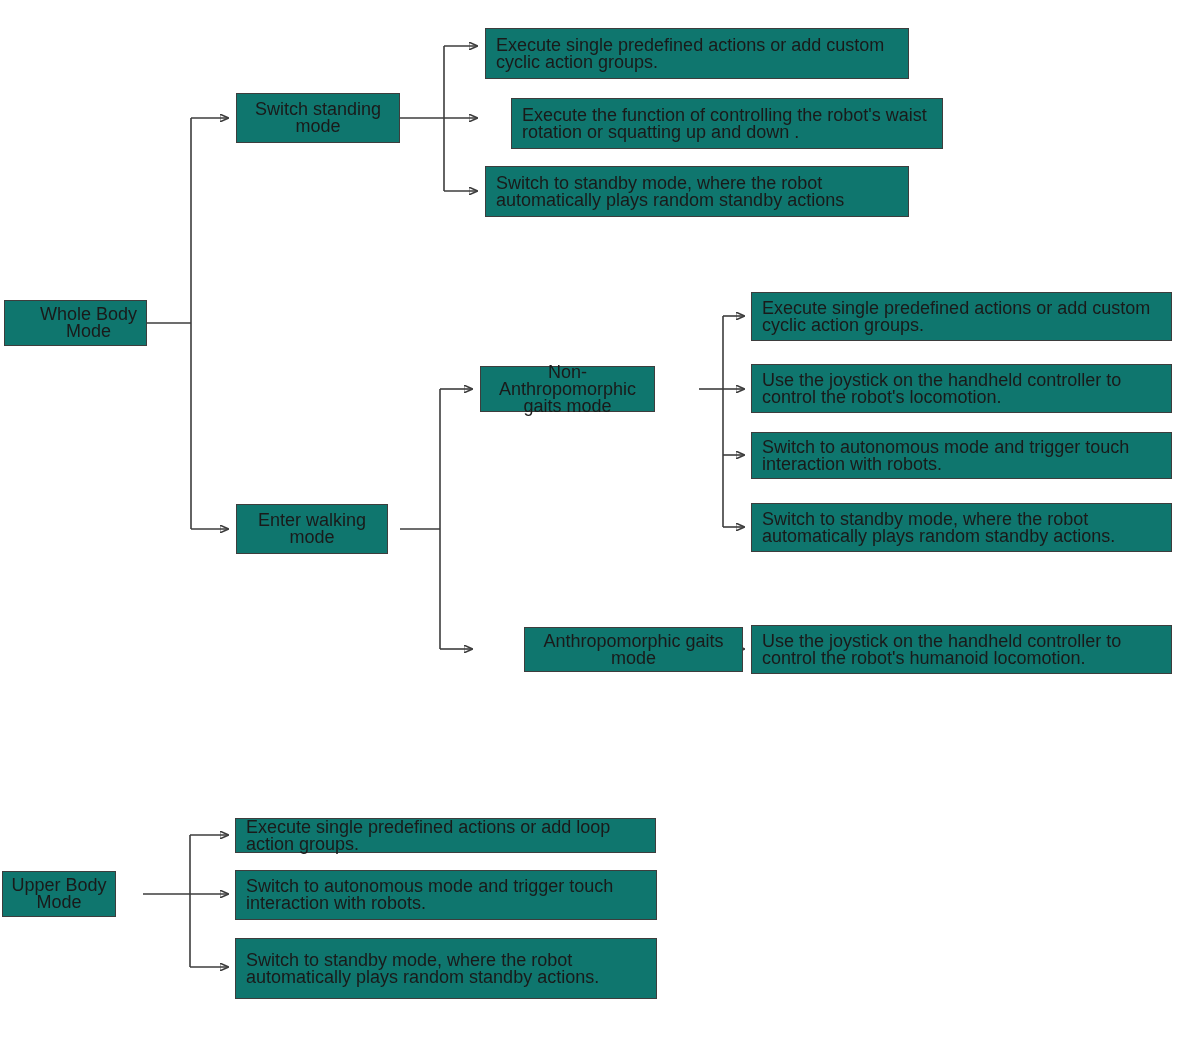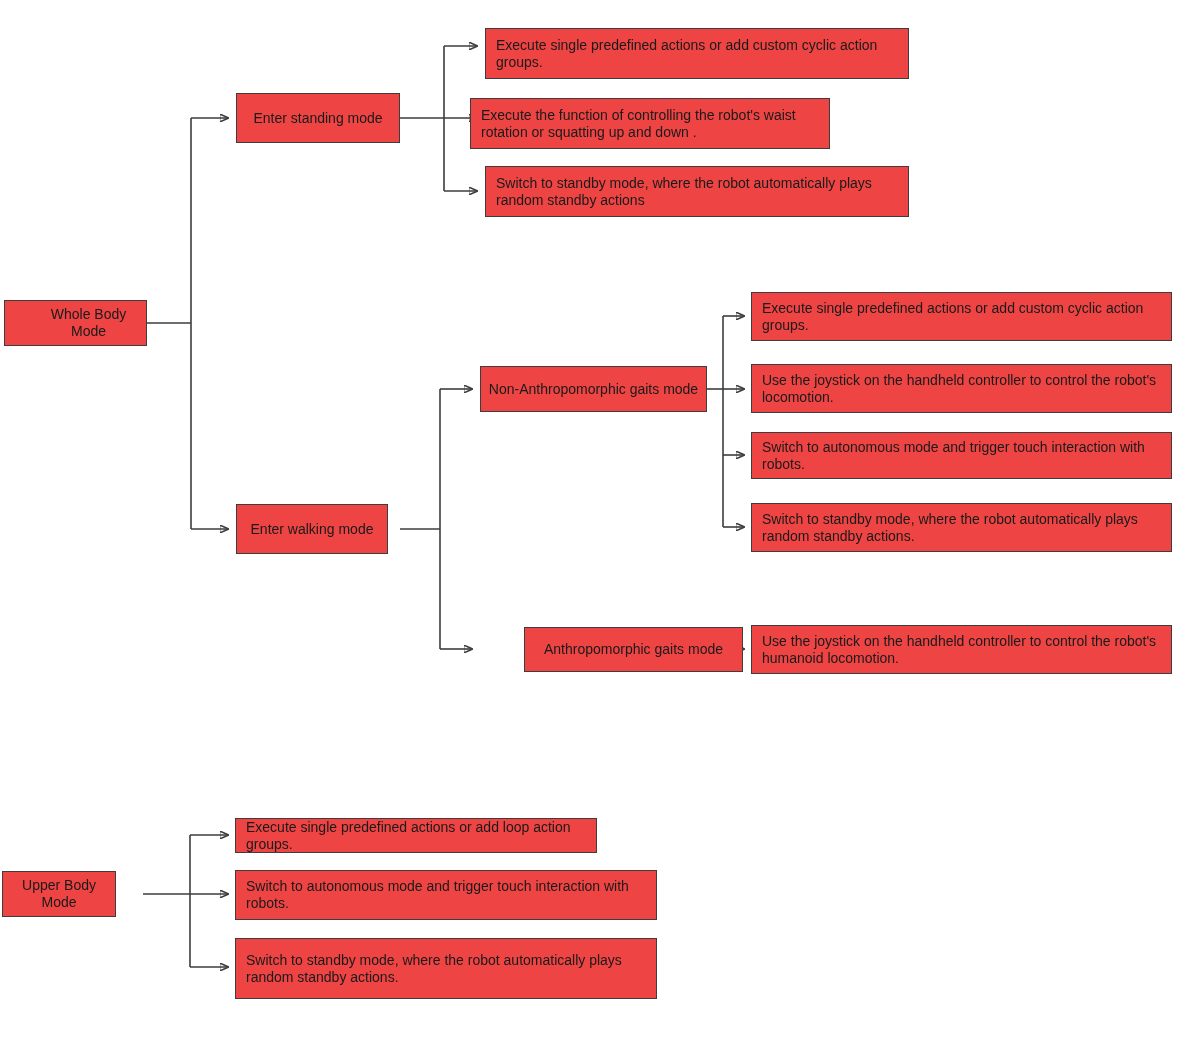--- a/index.html
+++ b/index.html
@@ -15,23 +15,23 @@
     position: relative;
     width: 1179px;
     height: 1037px;
     background: #ffffff;
     overflow: hidden;
   }
   .node {
     position: absolute;
     box-sizing: border-box;
     border: 1.4px solid #3d3d3d;
-    background: #ef4444;
+    background: #0f766e;
     color: #1a1a1a;
-    font-size: 14px;
+    font-size: 18px;
     line-height: 17px;
     z-index: 3;
   }
   
   .node.center {
     display: flex;
     align-items: center;
     justify-content: center;
     text-align: center;
     padding: 2px 6px;
@@ -109,38 +109,38 @@
     <line x1="190" y1="835" x2="228" y2="835" marker-end="url(#ah)"></line>
     <line x1="190" y1="894" x2="228" y2="894" marker-end="url(#ah)"></line>
     <line x1="190" y1="967" x2="228" y2="967" marker-end="url(#ah)"></line>
   </svg>
 
   <div class="node center" style="left:4px; top:300px; width:143px; height:46px;padding-left:32px;">
     <span>Whole Body Mode</span>
   </div>
 
   <div class="node center" style="left:236px; top:93px; width:164px; height:50px;">
-    <span>Enter standing mode</span>
+    <span>Switch standing mode</span>
   </div>
 
   <div class="node leaf" style="left:485px; top:28px; width:424px; height:51px;">
     <span class="txt">Execute single predefined actions or add custom cyclic action groups.</span>
   </div>
-  <div class="node leaf" style="left:470px; top:98px; width:360px; height:51px;">
+  <div class="node leaf" style="left:511px; top:98px; width:432px; height:51px;">
     <span class="txt">Execute the function of controlling the robot's waist rotation or squatting up and down .</span>
   </div>
   <div class="node leaf" style="left:485px; top:166px; width:424px; height:51px;">
     <span class="txt">Switch to standby mode, where the robot automatically plays random standby actions</span>
   </div>
 
   <div class="node center" style="left:236px; top:504px; width:152px; height:50px;">
     <span>Enter walking mode</span>
   </div>
 
-  <div class="node center" style="left:480px; top:366px; width:227px; height:46px;">
+  <div class="node center" style="left:480px; top:366px; width:175px; height:46px;">
     <span>Non-Anthropomorphic gaits mode</span>
   </div>
 
   <div class="node leaf" style="left:751px; top:292px; width:421px; height:49px;">
     <span class="txt">Execute single predefined actions or add custom cyclic action groups.</span>
   </div>
   <div class="node leaf" style="left:751px; top:364px; width:421px; height:49px;">
     <span class="txt">Use the joystick on the handheld controller to control the robot's locomotion.</span>
   </div>
   <div class="node leaf" style="left:751px; top:432px; width:421px; height:47px;">
@@ -154,21 +154,21 @@
     <span>Anthropomorphic gaits mode</span>
   </div>
   <div class="node leaf" style="left:751px; top:625px; width:421px; height:49px;">
     <span class="txt">Use the joystick on the handheld controller to control the robot's humanoid locomotion.</span>
   </div>
 
   <div class="node center" style="left:2px; top:871px; width:114px; height:46px;">
     <span>Upper Body Mode</span>
   </div>
 
-  <div class="node leaf" style="left:235px; top:818px; width:362px; height:35px;">
+  <div class="node leaf" style="left:235px; top:818px; width:421px; height:35px;">
     <span class="txt">Execute single predefined actions or add loop action groups.</span>
   </div>
   <div class="node leaf" style="left:235px; top:870px; width:422px; height:50px;">
     <span class="txt">Switch to autonomous mode and trigger touch interaction with robots.</span>
   </div>
   <div class="node leaf" style="left:235px; top:938px; width:422px; height:61px;">
     <span class="txt">Switch to standby mode, where the robot automatically plays random standby actions.</span>
   </div>
 
 </div>

